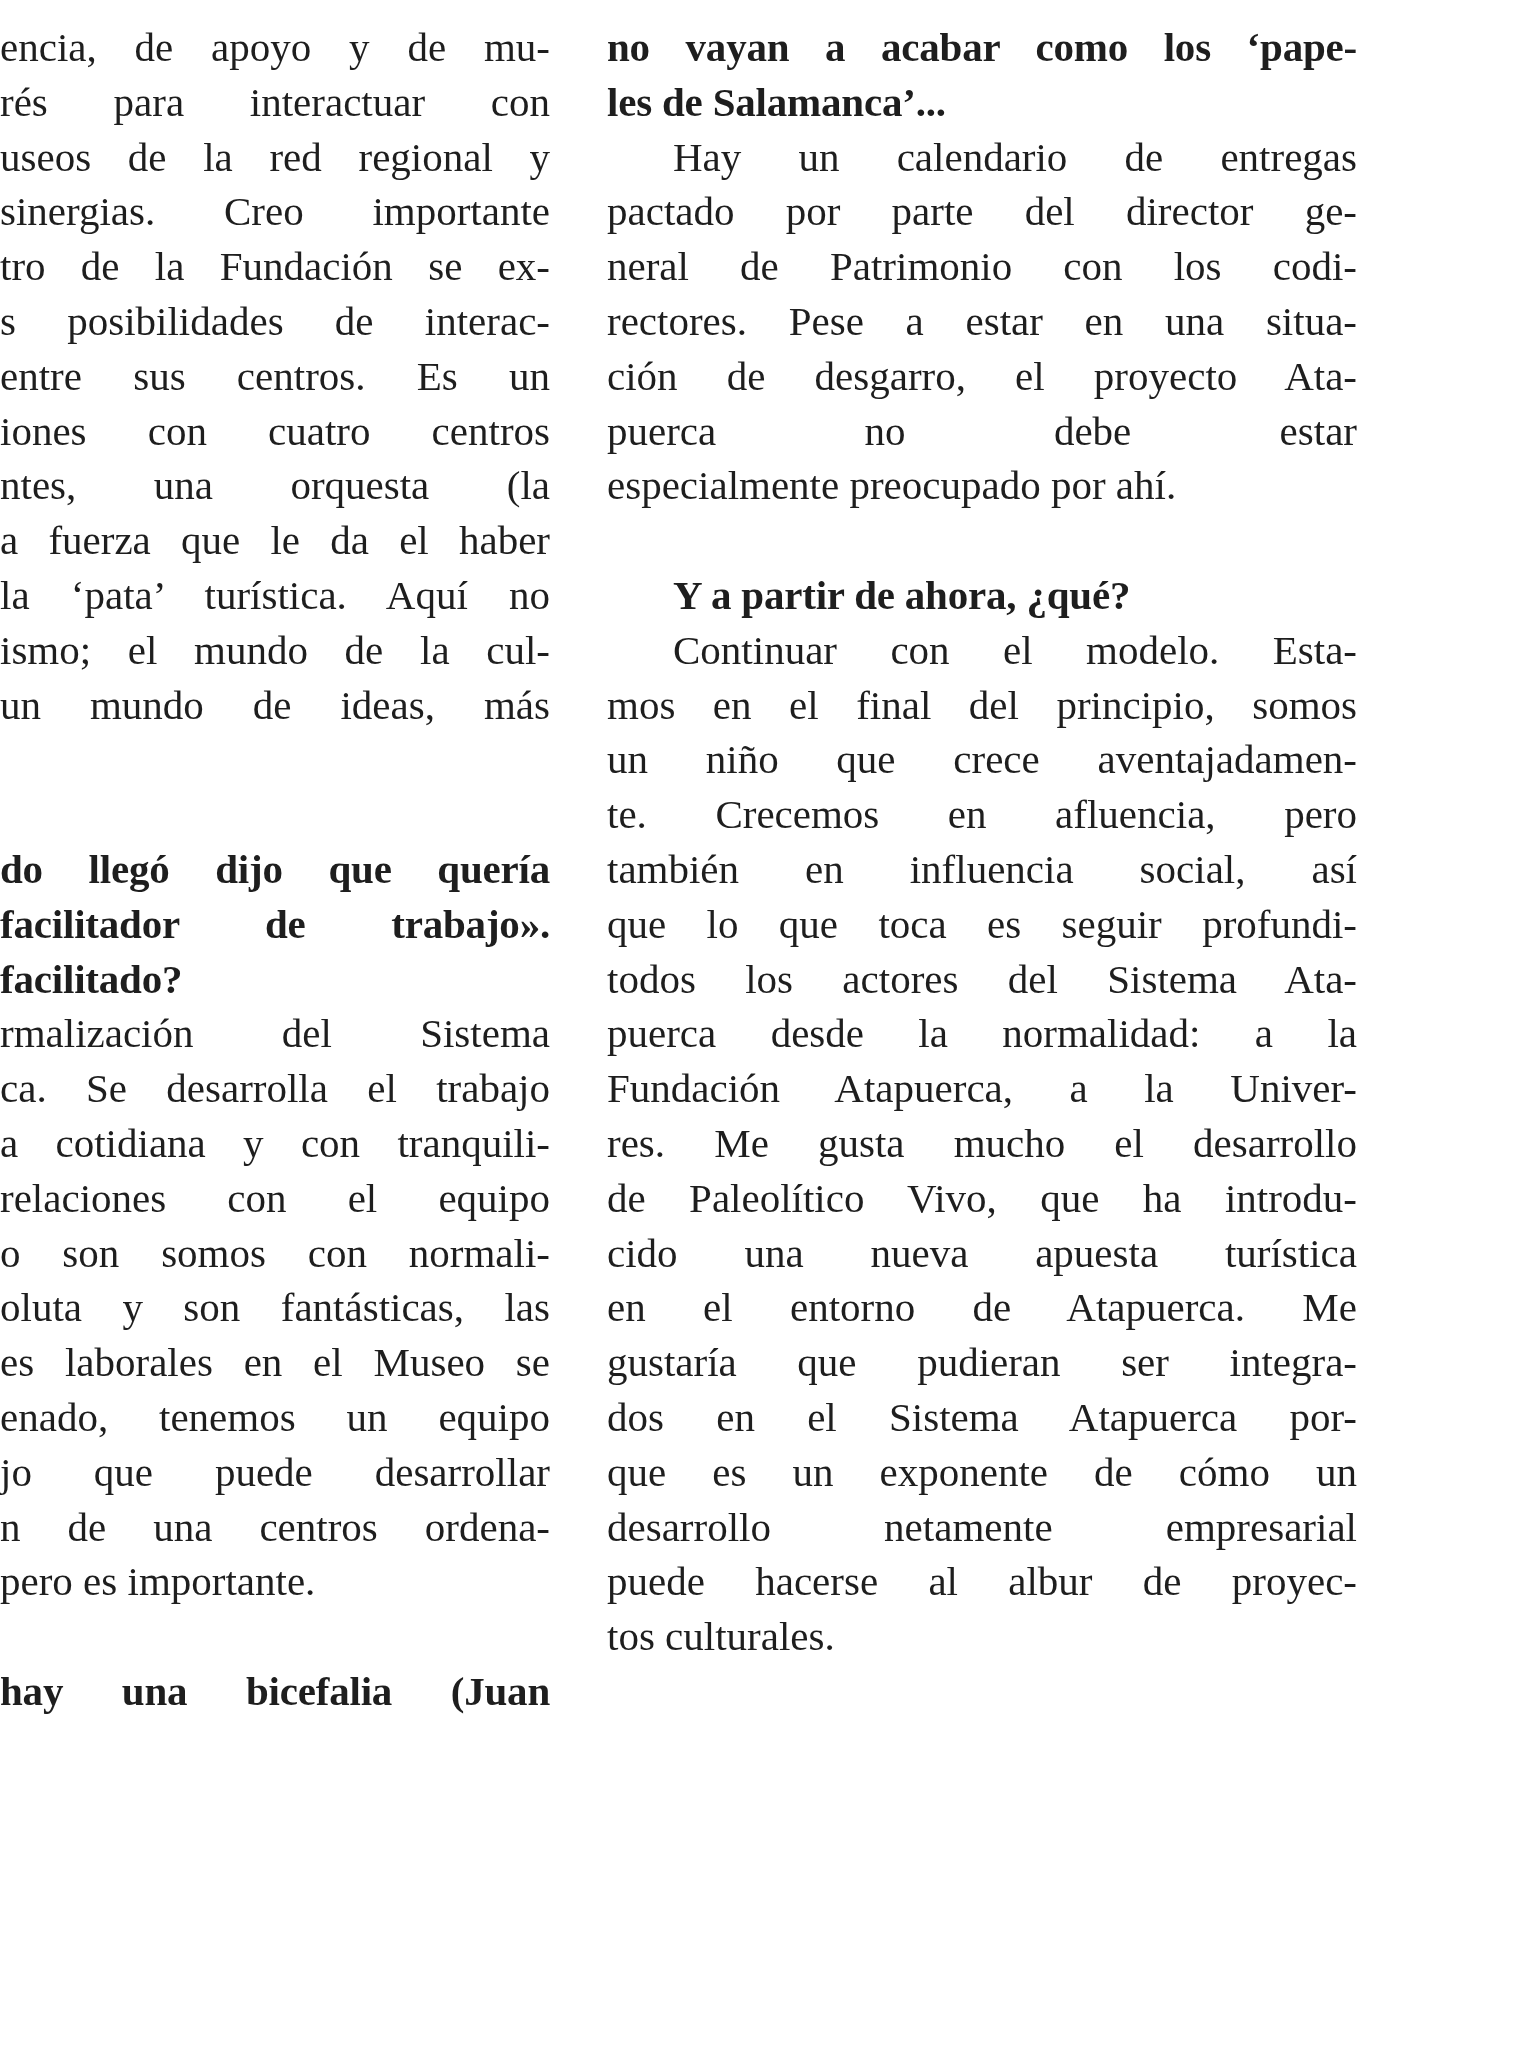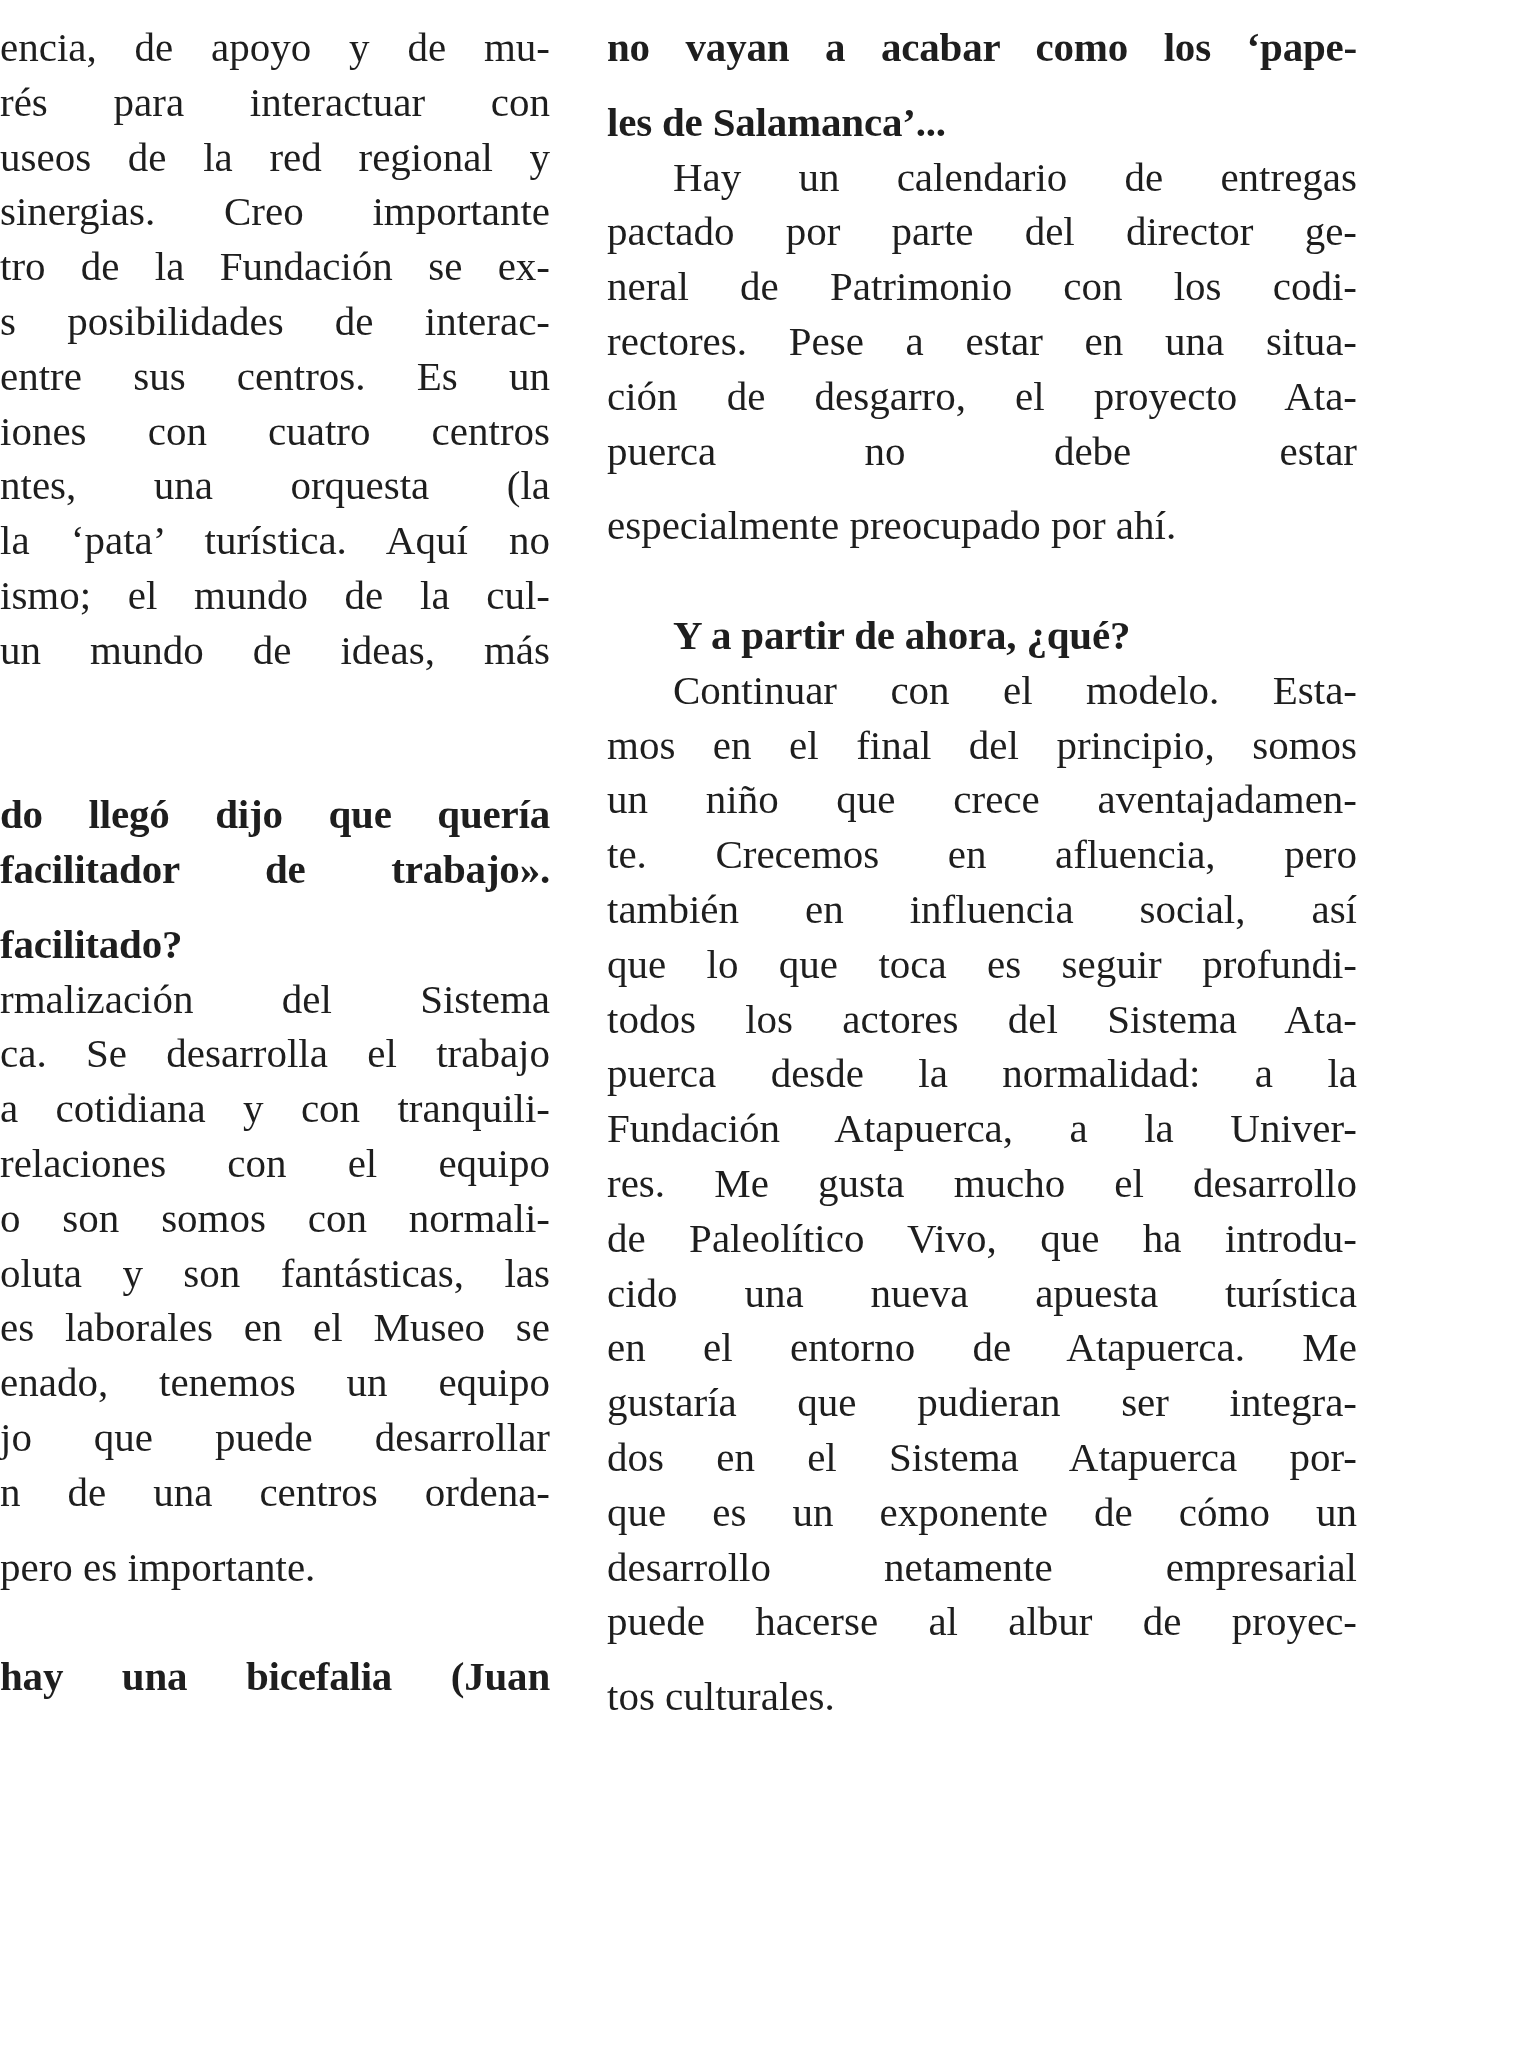--- a/index.html
+++ b/index.html
@@ -19,38 +19,39 @@
     font-size: 41px;
     line-height: 54.8px;
     height: 54.8px;
     color: #1e1e1e;
     text-align: justify;
     text-align-last: justify;
     overflow: hidden;
     white-space: normal;
   }
   .heading .line { font-weight: bold; letter-spacing: -0.2px; }
-  .line.end { text-align: left; text-align-last: left; margin-top: 20px; }
+  .line.end { text-align: left; text-align-last: left; }
   .line.indent { padding-left: 66px; }
 </style>
 </head>
 <body>
 
 <div class="page">
   <div class="col col-left">
       <div class="block para">
         <div class="line">encia, de apoyo y de mu-</div>
         <div class="line">rés para interactuar con</div>
         <div class="line">useos de la red regional y</div>
         <div class="line">sinergias. Creo importante</div>
         <div class="line">tro de la Fundación se ex-</div>
         <div class="line">s posibilidades de interac-</div>
         <div class="line">entre sus centros. Es un</div>
         <div class="line">iones con cuatro centros</div>
         <div class="line">ntes, una orquesta (la</div>
+        <div class="line">a fuerza que le da el haber</div>
         <div class="line">la ‘pata’ turística. Aquí no</div>
         <div class="line">ismo; el mundo de la cul-</div>
         <div class="line">un mundo de ideas, más</div>
       </div>
       <div class="block heading" style="margin-top: 109.6px;">
         <div class="line">do llegó dijo que quería</div>
         <div class="line">facilitador de trabajo».</div>
         <div class="line end">facilitado?</div>
       </div>
       <div class="block para">

